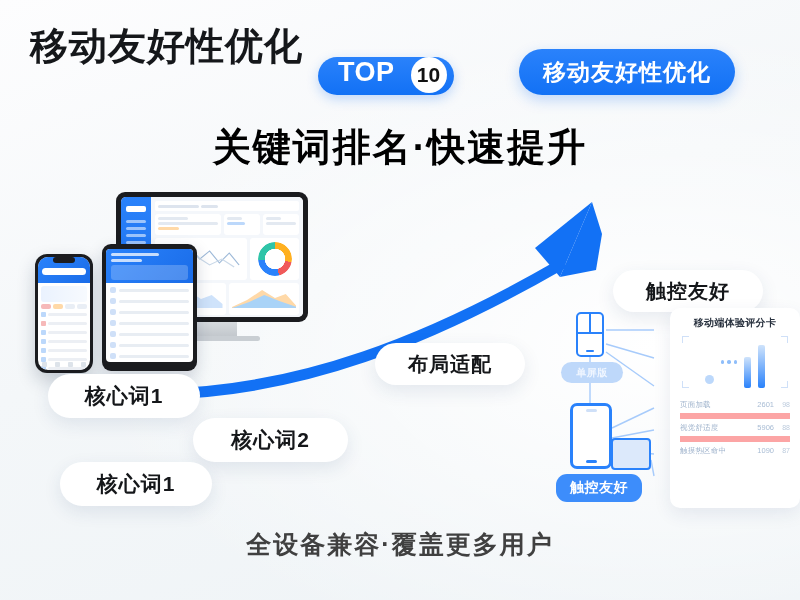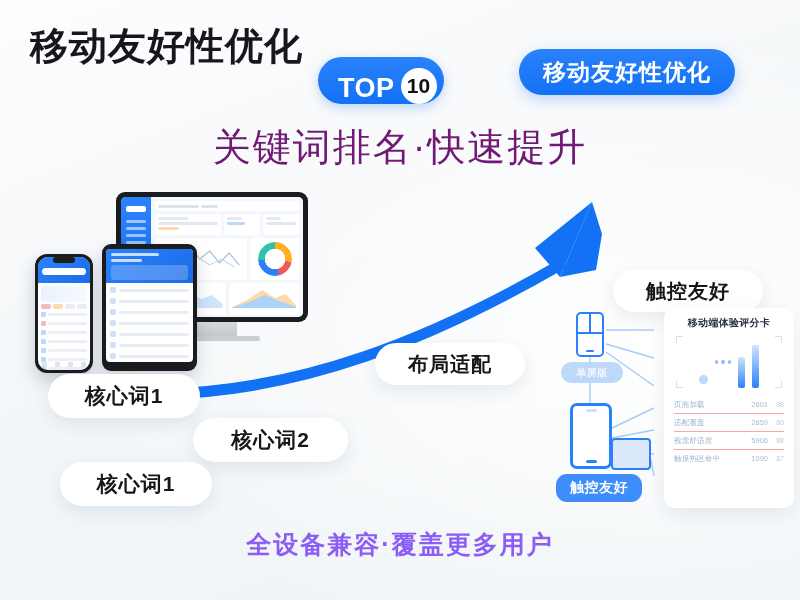--- a/index.html
+++ b/index.html
@@ -17,24 +17,24 @@
   .hero { position: absolute; left: 0; top: 0; width: 800px; height: 180px; }
 
   .hero-title {
     position: absolute; left: 30px; top: 26px;
     font-size: 38px; font-weight: 700; letter-spacing: 1px;
     color: #15171a; line-height: 1.1; white-space: nowrap;
   }
 
   .top-badge {
     position: absolute; left: 318px; top: 57px;
-    height: 47px; padding: 0 7px 0 20px;
+    height: 38px; padding: 0 7px 0 20px;
     background: linear-gradient(180deg,#2a82fb 0%, #1271f5 100%);
     border-radius: 24px;
-    display: flex; align-items: flex-end; gap: 6px;
+    display: flex; align-items: flex-start; gap: 16px;
     box-shadow: 0 4px 12px rgba(18,113,245,.25);
   }
   .top-badge .tb-text {
     color: #fff; font-size: 27px; font-weight: 700; letter-spacing: .5px;
   }
   .top-badge .tb-num {
     width: 36px; height: 36px; border-radius: 50%;
     background: #fff; color: #111;
     font-size: 21px; font-weight: 700;
     display: flex; align-items: center; justify-content: center;
@@ -46,22 +46,22 @@
     background: linear-gradient(180deg,#2a82fb 0%,#1271f5 100%);
     border-radius: 23px;
     display: flex; align-items: center; justify-content: center;
     color: #fff; font-size: 23px; font-weight: 700; letter-spacing: 1px;
     box-shadow: 0 5px 14px rgba(18,113,245,.25);
   }
 
   .hero-sub {
     position: absolute; left: 0; top: 122px; width: 800px;
     text-align: center;
-    font-size: 38px; font-weight: 400; letter-spacing: 2px;
-    color: #701a75;
+    font-size: 38px; font-weight: 700; letter-spacing: 2px;
+    color: #000000;
   }
 
   
   .arrow-wrap { position: absolute; left: 0; top: 170px; width: 800px; height: 260px; }
 
   
   .devices { position: absolute; left: 24px; top: 192px; width: 330px; height: 200px; }
 
   
   .monitor { position: absolute; left: 92px; top: 0; width: 192px; height: 148px; }
@@ -176,21 +176,21 @@
 
   .dg-tag {
     position: absolute; border-radius: 11px;
     display: flex; align-items: center; justify-content: center;
     font-size: 10px; font-weight: 700; letter-spacing: .5px;
   }
   #dg-tag-0 { left: 5px; top: 54px; width: 62px; height: 21px; background: #bed8fa; color: #f0f6ff; }
   #dg-tag-1 { left: 0px; top: 166px; width: 86px; height: 28px; background: #3d8dfb; color: #fff; font-size: 14px; }
 
   .dg-card {
-    position: absolute; left: 108px; top: 0; width: 130px; height: 200px;
+    position: absolute; left: 114px; top: 0; width: 130px; height: 200px;
     background: #fff; border-radius: 10px; padding: 8px 10px;
     box-shadow: 0 6px 18px rgba(30,60,110,.09);
   }
   .dg-card .dc-title { font-size: 10px; font-weight: 700; color: #2a3340; text-align: center; margin-bottom: 6px; letter-spacing:.3px;}
   .dg-chart {
     position: relative; height: 52px; margin-bottom: 8px;
     display: flex; align-items: flex-end; justify-content: center; gap: 7px;
   }
   .dg-chart .brk { position: absolute; width: 7px; height: 7px; border: 1.3px solid #cfe0f8; }
   .dg-chart .brk.tl { left:2px; top:0; border-right:0; border-bottom:0; }
@@ -198,31 +198,31 @@
   .dg-chart .brk.bl { left:2px; bottom:0; border-right:0; border-top:0; }
   .dg-chart .brk.br { right:2px; bottom:0; border-left:0; border-top:0; }
   .dg-chart .bar { width: 7px; background: linear-gradient(180deg,#cfe3fb,#2a82fb); border-radius: 2px; }
   .dg-chart .dots { display: flex; gap: 3px; align-self: center; }
   .dg-chart .dots i { width: 3.5px; height: 3.5px; background: #8fbefa; border-radius: 50%; display:block;}
   .dg-chart .pin { width: 9px; height: 9px; border-radius: 50%; background: #bcd8fb; align-self: flex-end; margin-bottom: 4px;}
 
   .dg-rows { }
   .dg-row {
     display: flex; align-items: center; padding: 3.5px 0;
-    border-bottom: 1px solid #fca5a5;
+    border-bottom: 6px solid #fca5a5;
   }
   .dg-row:last-child { border-bottom: 0; }
   .dg-row .nm { flex: 1; font-size: 7.5px; color: #9fb3cc; letter-spacing: .2px; }
   .dg-row .v1 { width: 26px; text-align: right; font-size: 7.5px; color: #a8bcd4; }
   .dg-row .v2 { width: 16px; text-align: right; font-size: 7px; color: #bccbdd; }
 
   
   .footer {
     position: absolute; left: 0; top: 528px; width: 800px; text-align: center;
-    font-size: 25px; font-weight: 700; letter-spacing: 2px; color: #8b5cf6;
+    font-size: 25px; font-weight: 700; letter-spacing: 2px; color: #404040;
   }
 </style>
 </head>
 <body>
 
 <div class="hero">
 
   <div class="hero-title">移动友好性优化</div>
 
   <div class="top-badge">
@@ -457,25 +457,20 @@
       <span class="bar" id="bar0" style="height: 31.5px;"></span>
       <span class="bar" id="bar1" style="height: 42.75px;"></span>
     </div>
     <div class="dg-rows" id="score-rows">
         <div class="dg-row">
           <span class="nm">页面加载</span>
           <span class="v1">2601</span>
           <span class="v2">98</span>
         </div>
         <div class="dg-row">
-          <span class="nm">适配覆盖</span>
-          <span class="v1">2859</span>
-          <span class="v2">80</span>
-        </div>
-        <div class="dg-row">
           <span class="nm">视觉舒适度</span>
           <span class="v1">5906</span>
           <span class="v2">88</span>
         </div>
         <div class="dg-row">
           <span class="nm">触摸热区命中</span>
           <span class="v1">1090</span>
           <span class="v2">87</span>
         </div>
       </div>

